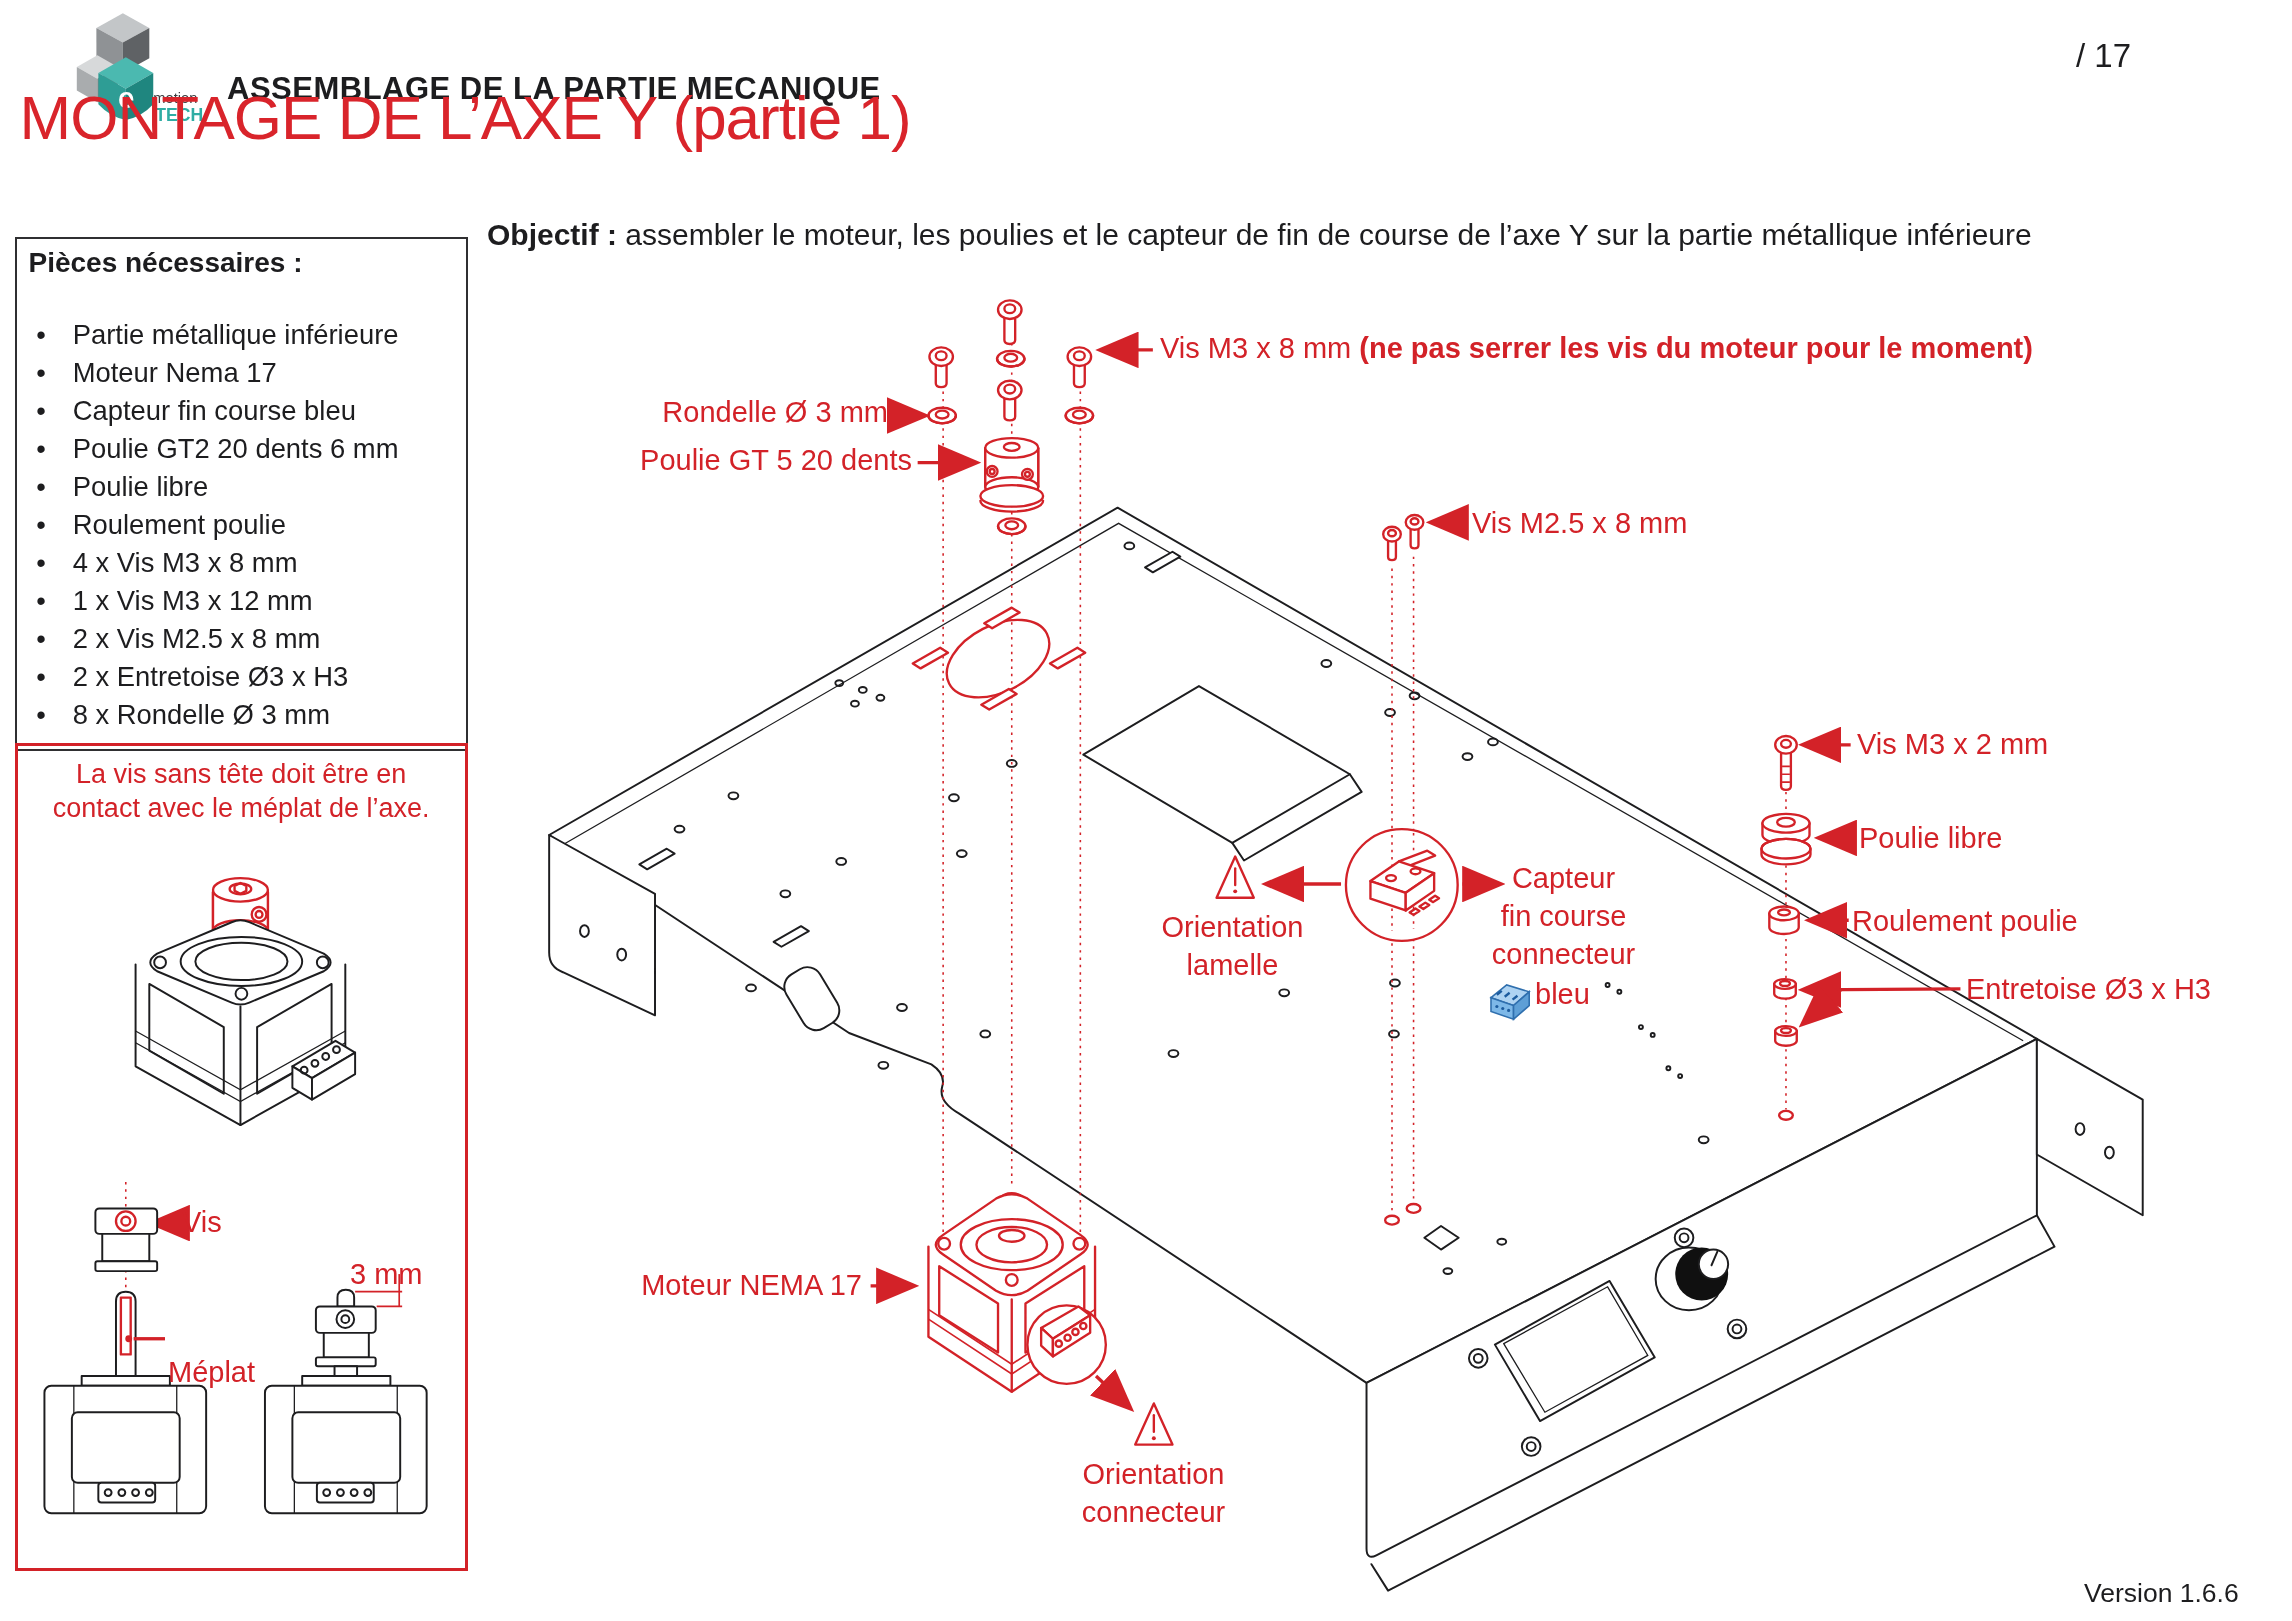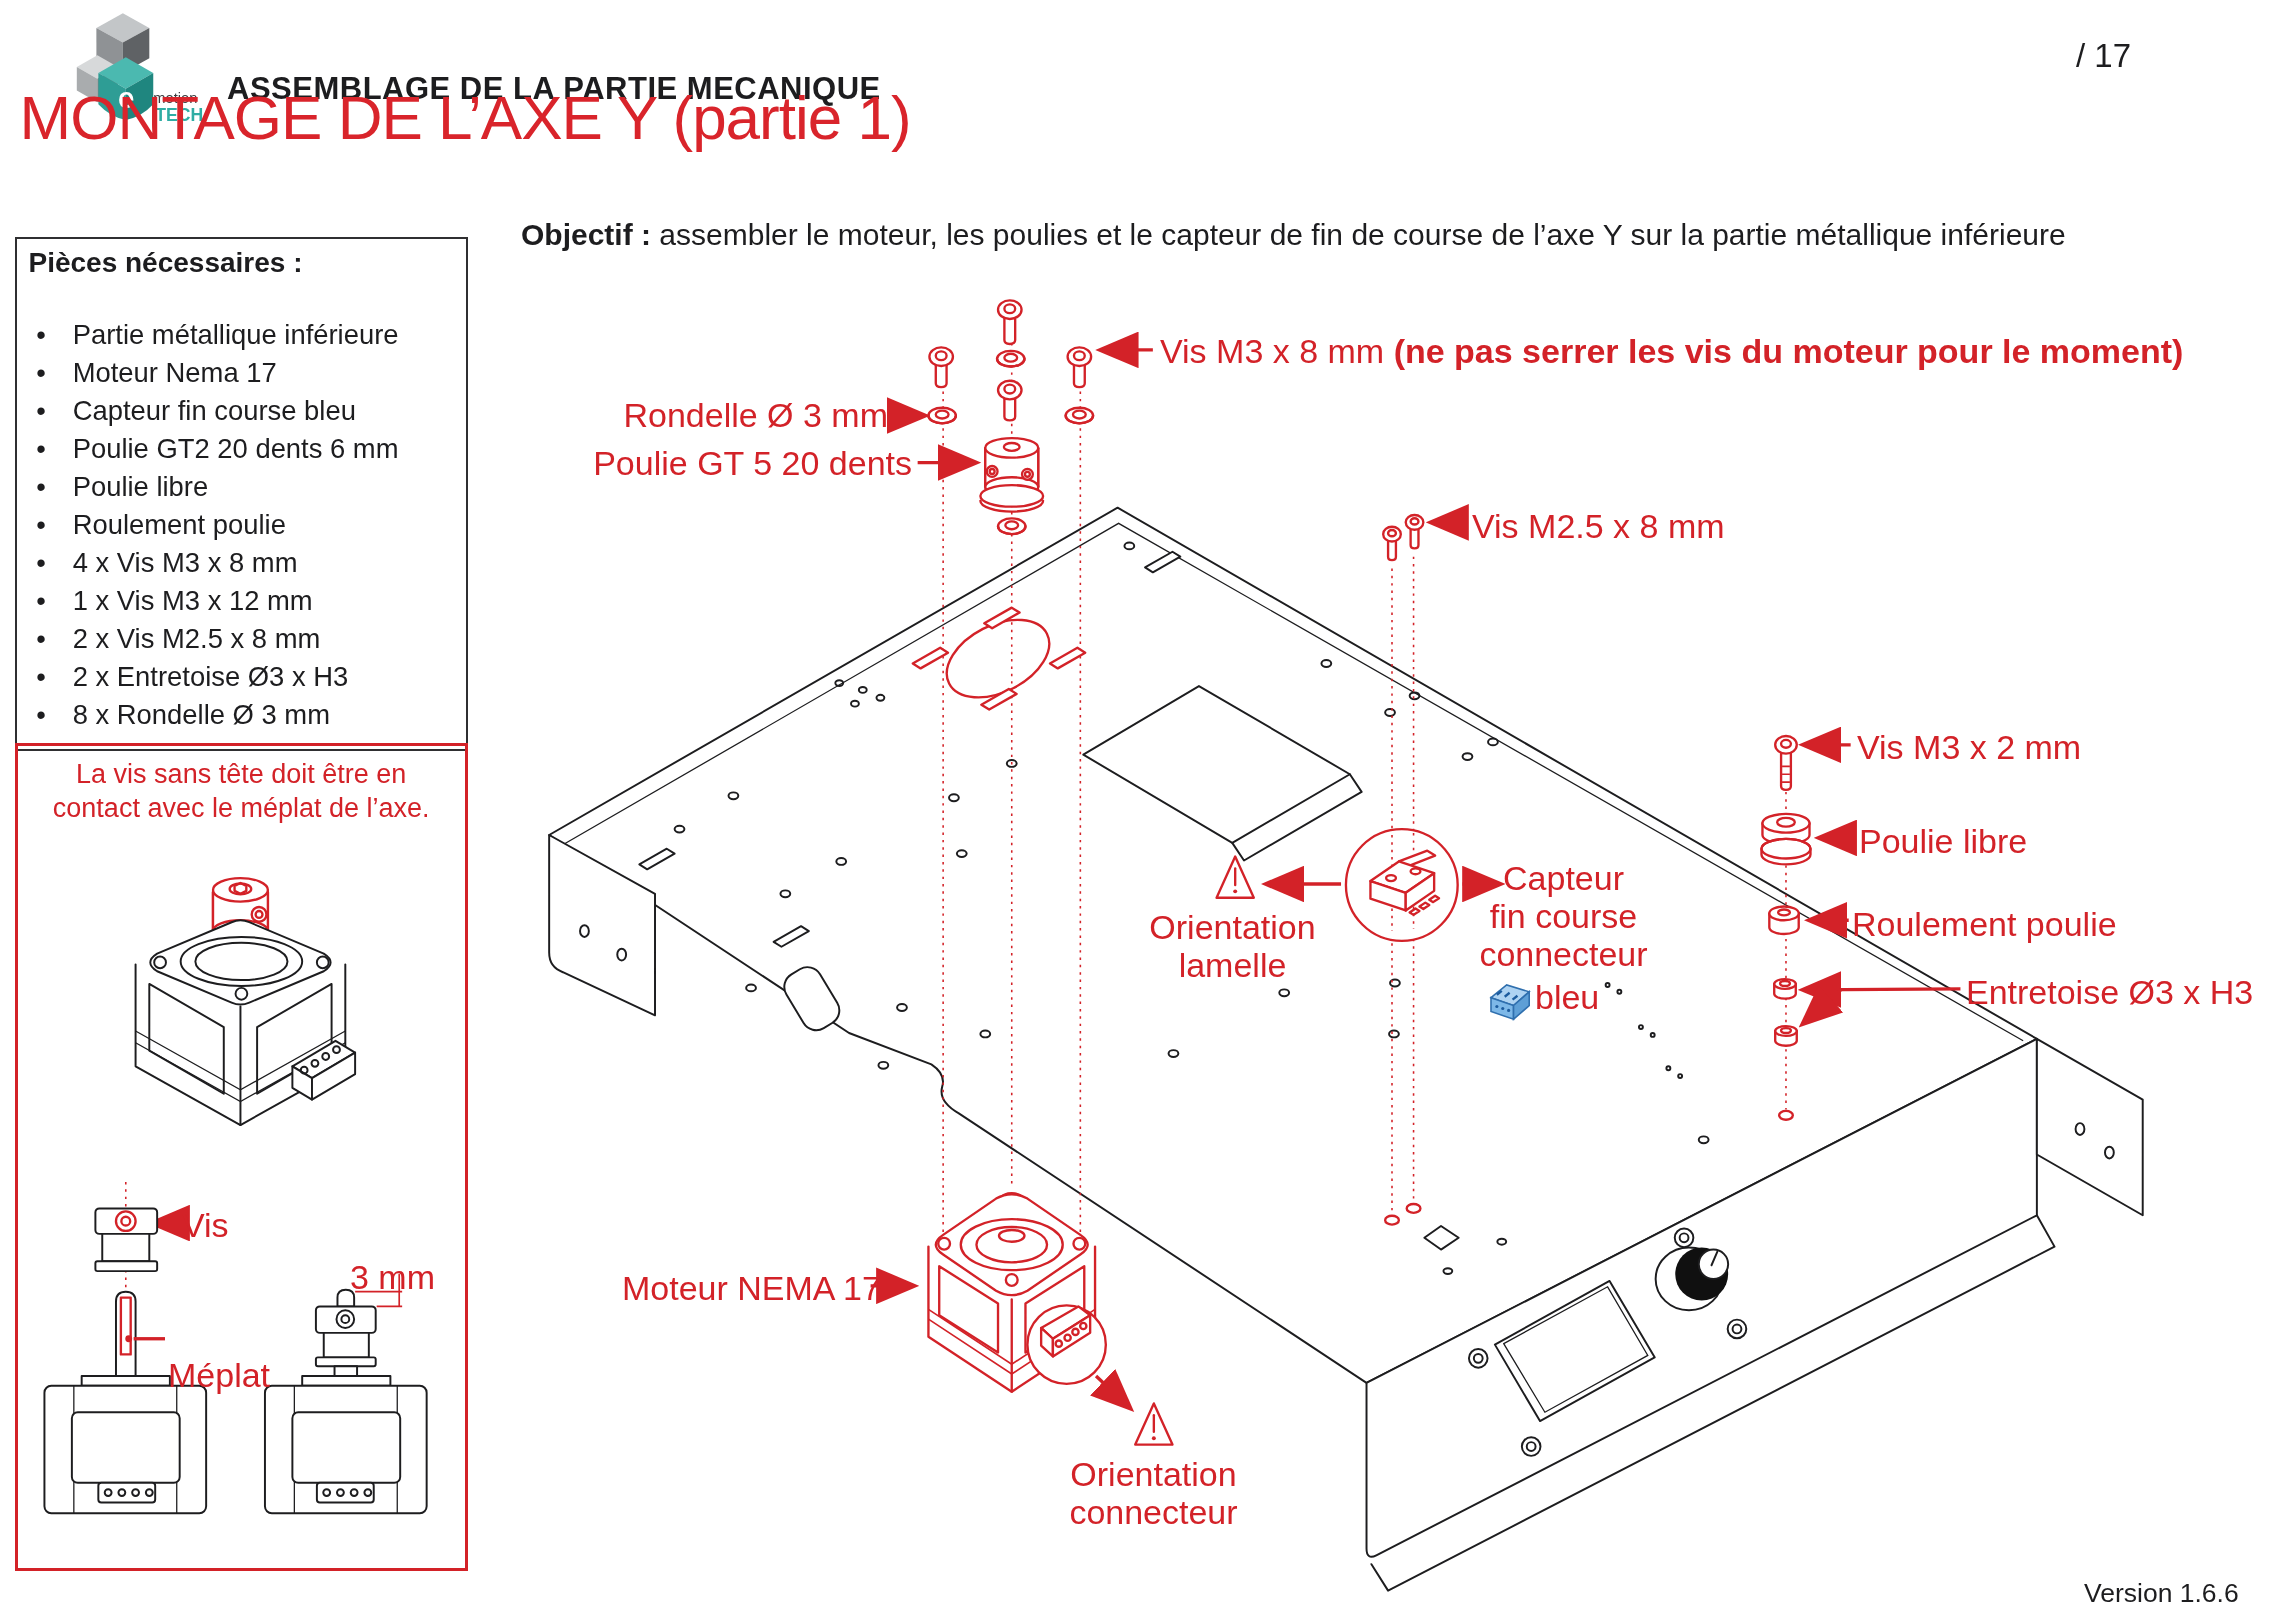--- a/index.html
+++ b/index.html
@@ -1,26 +1,26 @@
 <!DOCTYPE html>
 <html><head>
 <meta charset="utf-8">
 <style>
   html,body{margin:0;padding:0;background:#fff;}
   #page{position:relative;width:2293px;height:1621px;background:#fff;overflow:hidden;
         font-family:"Liberation Sans","DejaVu Sans",sans-serif;color:#1d1d1f;}
   #diagram{position:absolute;left:0;top:0;width:2293px;height:1621px;}
   .abs{position:absolute;}
-  .lbl{position:absolute;font-size:34px;color:#d32228;white-space:nowrap;line-height:1.0;}
+  .lbl{position:absolute;font-size:29px;color:#d32228;white-space:nowrap;line-height:1.0;}
   .lbl.center{text-align:center;white-space:normal;line-height:38px;}
   .lbl.right{text-align:right;}
   #header-title{left:227px;top:71px;font-size:31px;font-weight:bold;letter-spacing:0.5px;}
   #page-number{left:2076px;top:37px;font-size:33px;}
   #doc-title{left:19.6px;top:82px;font-size:62px;color:#d9242b;letter-spacing:-1px;}
-  #objective{left:521px;top:218px;font-size:30px;width:1725px;}
+  #objective{left:487px;top:218px;font-size:30px;width:1725px;}
   #parts-box{left:14.7px;top:209px;width:453px;height:514px;border:2.9px solid #2f2f31;box-sizing:border-box;margin-top:28px;}
   #parts-title{margin:7.8px 0 0 11.8px;font-size:28px;font-weight:bold;}
   #parts-list{list-style:none;margin:37px 0 0 0;padding:0;font-size:27.4px;}
   #parts-list li{position:relative;padding-left:56px;height:38px;line-height:38px;}
   #parts-list .blt{position:absolute;left:19.6px;top:0;}
   #warning-box{left:14.7px;top:743px;width:453px;height:828px;border:3.9px solid #d32228;box-sizing:border-box;}
   #warning-text{margin:11.8px auto 0;width:421px;text-align:center;font-size:27px;font-weight:normal;color:#d32228;line-height:1.25;}
   #version{left:2084px;top:1578px;font-size:26.5px;}
   .bold{font-weight:bold;}
   svg{display:block;}

